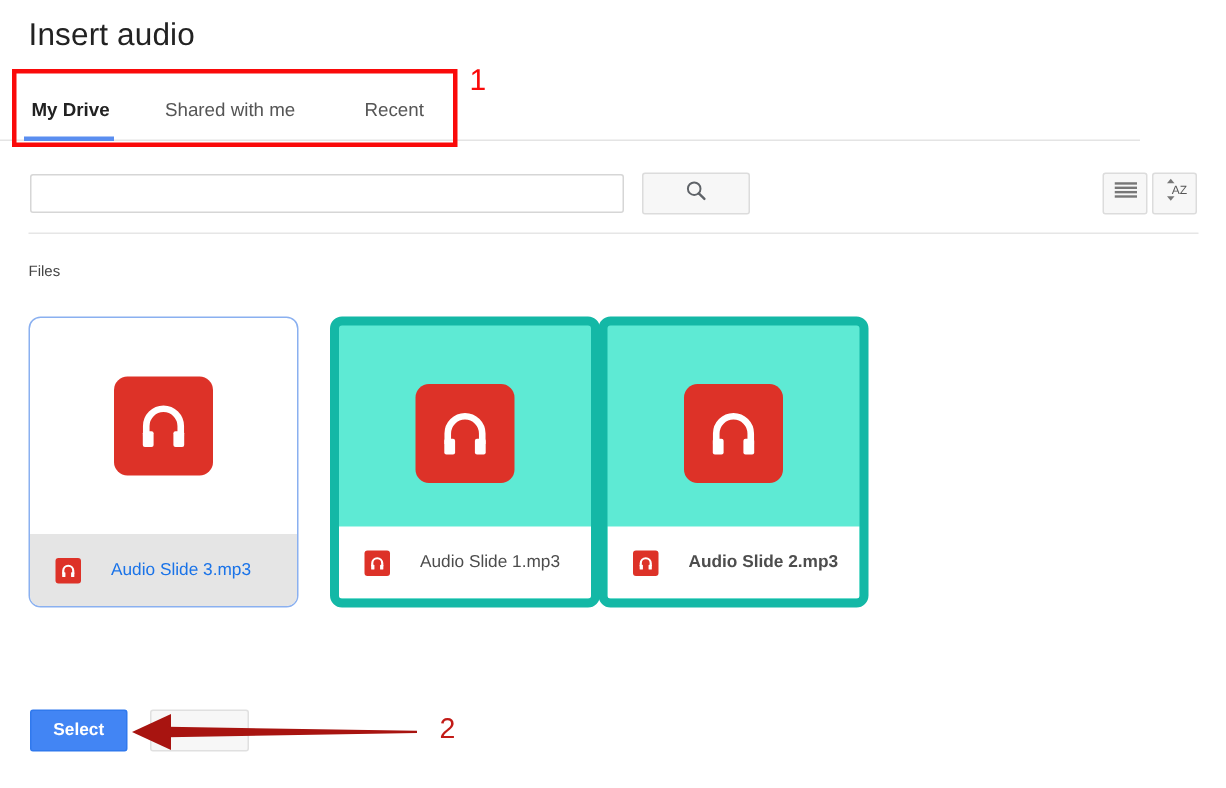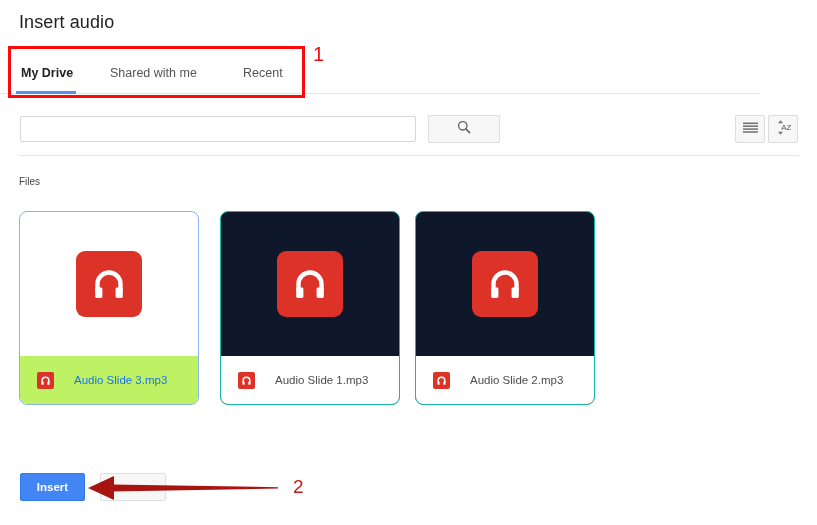--- a/index.html
+++ b/index.html
@@ -14,21 +14,21 @@
     font-family: "Liberation Sans", sans-serif;
     overflow: hidden;
     -webkit-font-smoothing: antialiased;
   }
 
   
   .dialog-title {
     position: absolute;
     left: 19px;
     top: 12px;
-    font-size: 18px;
+    font-size: 21px;
     color: #222222;
     letter-spacing: 0.1px;
   }
 
   
   .tab-strip {
     position: absolute;
     left: 0px;
     top: 56px;
     width: 760px;
@@ -136,30 +136,30 @@
     left: 19px;
     top: 211px;
     width: 790px;
     height: 196px;
   }
   .file-card {
     position: absolute;
     top: 0px;
     width: 180px;
     height: 194px;
-    border: 1px solid #14b8a6;
+    border: 6px solid #14b8a6;
     border-radius: 8px;
-    background: #0f172a;
+    background: #5eead4;
     box-sizing: border-box;
     cursor: pointer;
     overflow: hidden;
   }
   .file-card:nth-child(1) { left: 0px; }
   .file-card:nth-child(2) { left: 201px; }
-  .file-card:nth-child(3) { left: 396px; }
+  .file-card:nth-child(3) { left: 380px; font-weight: bold; }
   .file-card.selected {
     border: 1px solid #8ab0f0;
     background: #ffffff;
   }
   .card-thumb {
     position: absolute;
     left: 0; top: 0;
     width: 100%;
     height: 144px;
     display: flex;
@@ -172,21 +172,21 @@
     bottom: 0;
     width: 100%;
     height: 48px;
     display: flex;
     align-items: center;
     background: #ffffff;
     box-sizing: border-box;
     padding-left: 17px;
   }
   .file-card.selected .card-footer {
-    background: #bef264;
+    background: #e5e5e5;
   }
   .card-filename {
     font-size: 11.5px;
     color: #4d4d4d;
     margin-left: 20px;
     white-space: nowrap;
   }
   .file-card.selected .card-filename {
     color: #1a73e8;
   }
@@ -394,21 +394,21 @@
           <rect x="25.5" y="22.5" width="7.5" height="11" rx="1.4" fill="#ffffff"></rect>
         </svg>
       </div>
       <div class="card-filename">Audio Slide 2.mp3</div>
     </div>
   </div>
 
 </div>
 
 <button class="cancel-button"></button>
-<button class="select-button">Insert</button>
+<button class="select-button">Select</button>
 
 <div class="annotation-box"></div>
 <div class="annotation-num" id="annotation-num-1">1</div>
 
 <svg class="annotation-arrow" viewBox="0 0 190 30">
   <polygon points="0,15 26,3 26,27" fill="#a81410"></polygon>
   <polygon points="24,11.5 190,14.2 190,15.6 24,18.5" fill="#a81410"></polygon>
 </svg>
 <div class="annotation-num" id="annotation-num-2">2</div>
 

